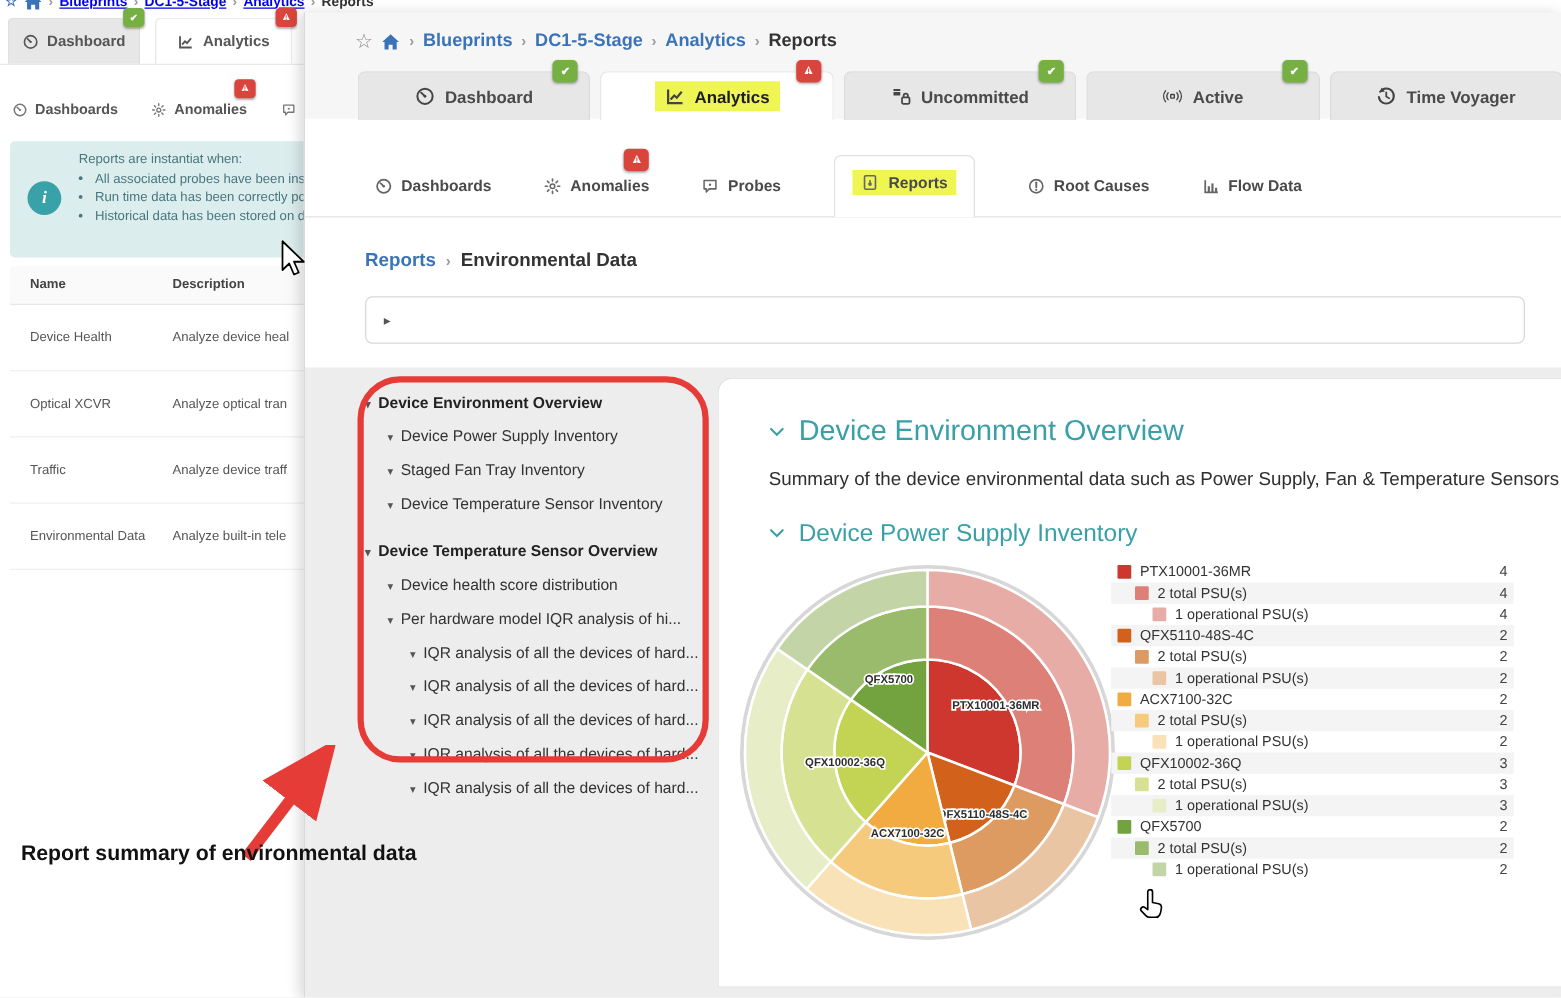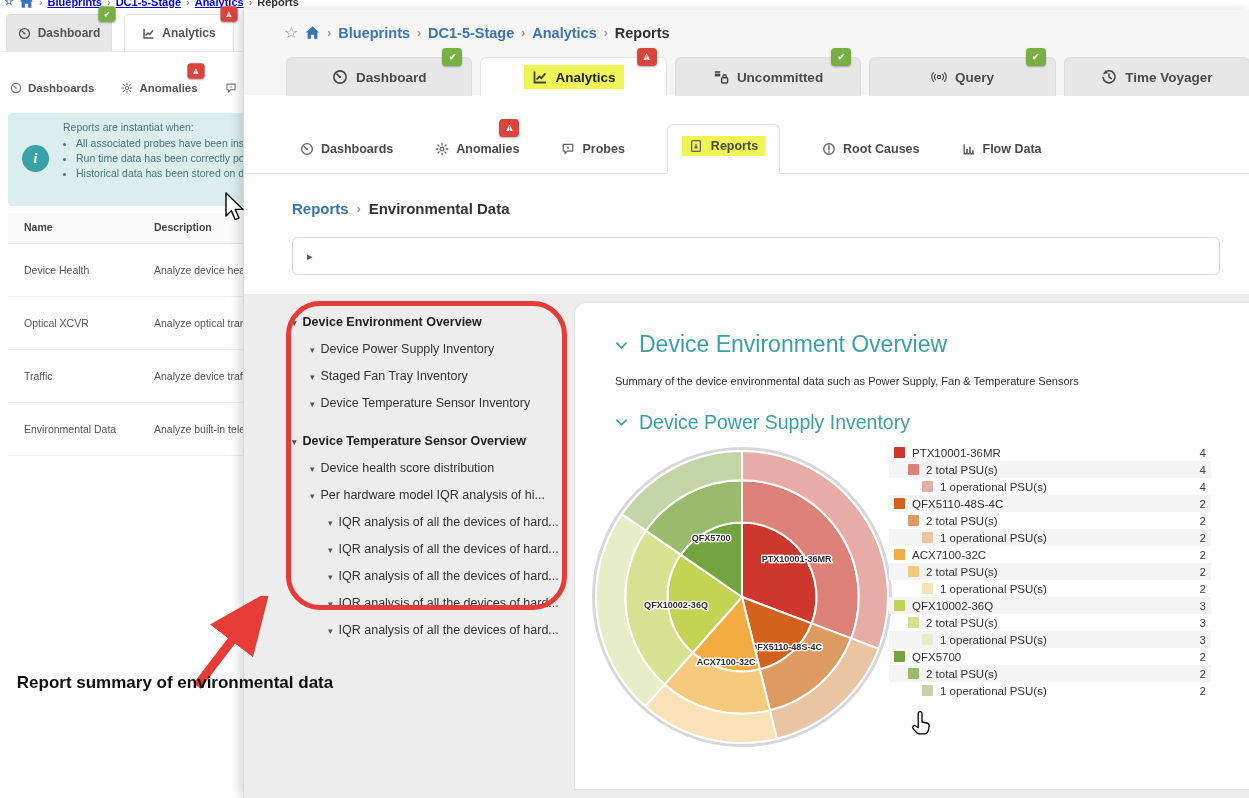--- a/index.html
+++ b/index.html
@@ -41,21 +41,21 @@
   .bg-info .info-circle{flex:none;width:27px;height:27px;border-radius:50%;background:#39a1a8;color:#fff;
            display:flex;align-items:center;justify-content:center;margin:24px 14px 0 4px;
            font-family:"Liberation Serif",serif;font-style:italic;font-weight:700;font-size:14px}
   .bg-info ul{margin:4px 0 0 0;padding-left:13px}
   .bg-info li{margin-bottom:3px;white-space:nowrap}
   .bg-info .info-head{white-space:nowrap}
   .bg-table{position:absolute;top:213px;left:8px;width:384px;font-size:10.5px;color:#555}
   .bg-table .thead{display:flex;font-weight:700;color:#444;border-bottom:1px solid #e6e6e6;
                    padding:8px 0 10px 16px;background:#fafafa}
   .bg-table .trow{display:flex;border-bottom:1px solid #f0f0f0;padding:20px 0 20px 16px;align-items:center}
-  .bg-table .c1{width:130px;flex:none}
+  .bg-table .c1{width:114px;flex:none}
 
   
   #fg-window{position:absolute;left:243px;top:10px;width:1006px;height:788px;background:#f6f6f6;z-index:2;
              box-shadow:-4px 0 10px rgba(0,0,0,.15);border-left:1px solid #d9d9d9}
   .crumb{position:absolute;top:13px;left:40px;display:flex;align-items:center;gap:7px;font-size:14.5px}
   .crumb .star{color:#8a8a8a;font-size:16px}
   .crumb a{color:#3b73b9;font-weight:600;text-decoration:none}
   .crumb .sep{color:#9a9a9a;font-weight:700;font-size:12px}
   .crumb .cur{color:#333;font-weight:700}
 
@@ -98,21 +98,21 @@
   .tree-row.lvl2{padding-left:36px}
   .tree-gap{height:11px}
 
   .report-card{position:absolute;left:330px;top:8px;right:0;bottom:8px;background:#fff;
                border:1px solid #e2e2e2;border-right:none;border-radius:12px 0 0 0;
                padding:28px 0 0 40px;box-sizing:border-box;overflow:hidden}
   .rh{display:flex;align-items:center;gap:11px;color:#3aa0a8}
   .rh .chev svg{width:13px;height:13px}
   .rh1{font-size:23px}
   .rh2{font-size:19.5px;margin-top:24px}
-  .rdesc{font-size:11px;color:#2e2e2e;margin-top:17px}
+  .rdesc{font-size:15px;color:#2e2e2e;margin-top:17px}
   .chart-row{display:flex;margin-top:12px}
   #sunburst{width:302px;height:302px;margin-left:-24px;flex:none}
   .legend{width:322px;margin-left:-4px;margin-top:-2px;font-size:11.5px;color:#333;align-self:flex-start}
   .lrow{display:flex;align-items:center;height:17px;padding:0 5px;box-sizing:border-box}
   .lrow:nth-child(even){background:#f4f4f4}
   .lswatch{width:11px;height:11px;border-radius:1px;margin-right:7px;flex:none}
   .lrow.i1{padding-left:19px}
   .lrow.i2{padding-left:33px}
   .lval{margin-left:auto;width:26px;text-align:right;color:#444}
 
@@ -291,21 +291,21 @@
         <span>Uncommitted</span>
         <span class="badge check"></span>
       </div>
       <div class="tab">
         <span class="icon" style="width: 16px; height: 16px;">
           <svg viewBox="0 0 20 16">
             <rect x="8.2" y="6.3" width="3.6" height="3.6" rx="0.7" fill="none" stroke="currentColor" stroke-width="1.4"></rect>
             <path d="M5.6 4.6 a5.6 5.6 0 0 0 0 6.8 M14.4 4.6 a5.6 5.6 0 0 1 0 6.8 M3 2.6 a8.8 8.8 0 0 0 0 10.8 M17 2.6 a8.8 8.8 0 0 1 0 10.8" fill="none" stroke="currentColor" stroke-width="1.4" stroke-linecap="round"></path>
           </svg>
         </span>
-        <span>Query</span>
+        <span>Active</span>
         <span class="badge check"></span>
       </div>
       <div class="tab">
         <span class="icon" style="width: 16px; height: 16px;">
           <svg viewBox="0 0 16 16">
             <path d="M3.1 4.4 A6 6 0 1 1 2.1 8.6" fill="none" stroke="currentColor" stroke-width="1.6" stroke-linecap="round"></path>
             <path d="M4.1 1.2 L3.4 4.8 L7 4.2 Z" fill="currentColor"></path>
             <path d="M8 4.8 V8.2 L10.4 9.7" fill="none" stroke="currentColor" stroke-width="1.4" stroke-linecap="round"></path>
           </svg>
         </span>

